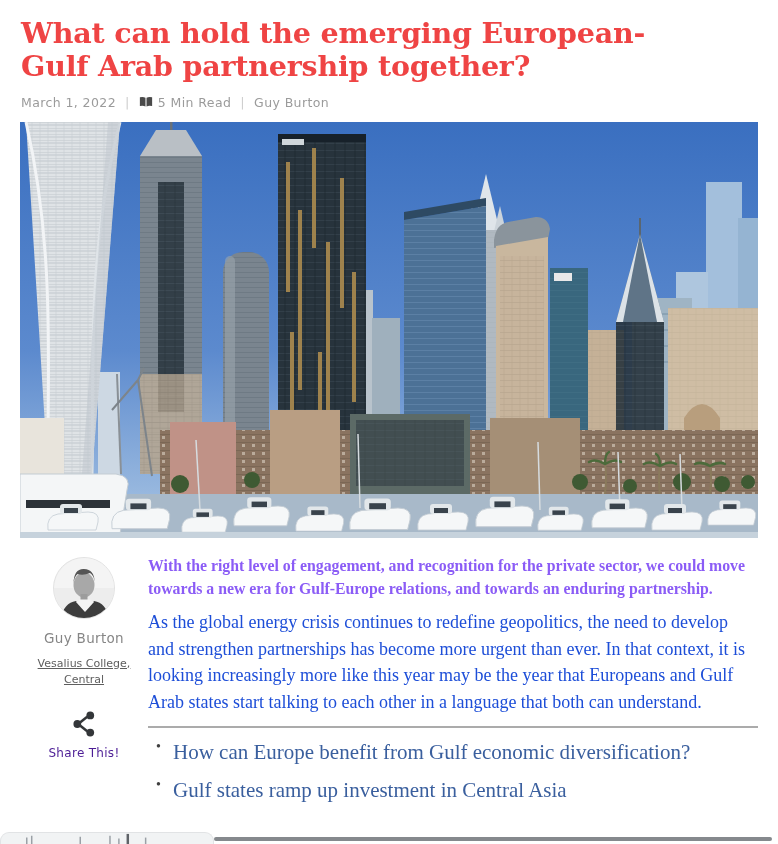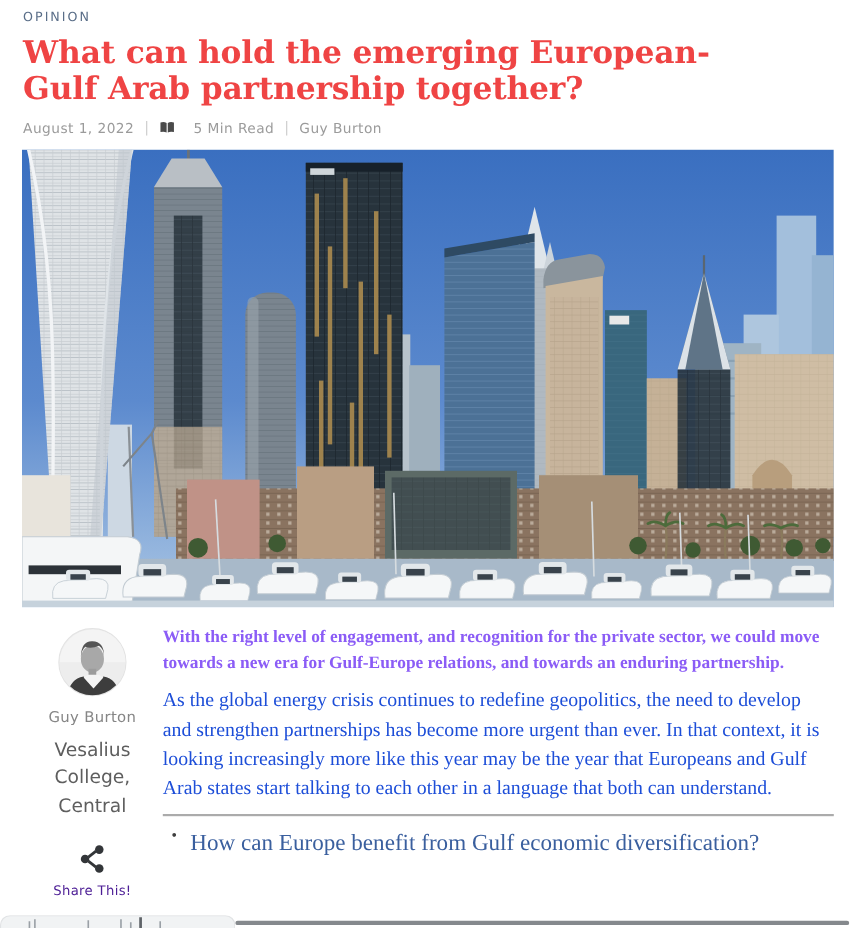--- a/index.html
+++ b/index.html
@@ -8,35 +8,35 @@
           font-family:"DejaVu Sans",sans-serif; }
 
   
   .header { padding:8px 20px 0 21px; }
   .kicker { font-size:11.5px; letter-spacing:1.8px; color:#5a6e88; cursor:pointer; }
   .title  { margin:9px 0 0; font-family:"DejaVu Serif",serif; font-weight:700;
             font-size:28.5px; line-height:1.17; color:#ef4444; max-width:640px; letter-spacing:-0.2px; }
   .meta { display:flex; align-items:center; gap:9px; margin-top:11px;
           font-size:12.5px; color:#9b9b9b; letter-spacing:.4px; }
   .meta .sep { color:#cfcfcf; font-size:13px; }
-  .meta-read { display:flex; align-items:center; gap:17px; }
+  .meta-read { display:flex; align-items:center; gap:5px; }
   .book-ic { display:inline-block; width:14px; height:12px; }
 
   
   .hero { margin:12px 20px 0; width:738px; height:416px; background:#b9cfe6; overflow:hidden; }
   .hero svg { display:block; width:100%; height:100%; }
 
   
   .content { display:flex; margin-top:17px; padding:0 20px; }
   .author-col { flex:0 0 128px; width:128px; text-align:center; }
   .avatar { width:62px; height:62px; margin:2px auto 0; border-radius:50%; overflow:hidden;
             border:1px solid #e3e3e3; background:#efefef; }
   .avatar svg { display:block; }
   .author-name { margin-top:11px; font-size:13.5px; color:#868686; letter-spacing:.3px; }
-  .author-affil { margin-top:10px; font-size:17px; line-height:1.5; color:#5e5e5e; }
+  .author-affil { margin-top:10px; font-size:11px; line-height:1.5; color:#5e5e5e;text-decoration:underline; }
   .share-btn { margin:21px auto 0; width:28px; height:28px; cursor:pointer; }
   .share-label { margin-top:8px; font-size:12px; color:#4c1d95; letter-spacing:.3px; }
 
   .text-col { flex:1; min-width:0; font-family:"Liberation Serif",serif; }
   .lede { margin:0; font-weight:700; font-size:15.8px; line-height:1.45; color:#8b5cf6; }
   .body-text { margin:9px 0 0; font-size:18px; line-height:1.47; color:#1d4ed8; }
   .divider { margin:11px 0 0; border:0; border-top:2px solid #ababab; }
   .related { margin:9px 0 0; padding:0 0 0 8px; list-style:none; }
   .related li { position:relative; padding-left:17px; margin-top:11px;
                 font-size:21px; line-height:1.25; }
@@ -51,24 +51,23 @@
   .wave-box svg { display:block; width:100%; height:100%; }
   .progress-bar { position:absolute; left:214px; right:6px; bottom:3px; height:4px;
                   background:#85898d; border-radius:2px; cursor:pointer; }
 </style>
 </head>
 <body>
 
 <div class="page">
 
   <div class="header">
-    <div class="kicker">OPINION</div>
     <h1 class="title">What can hold the emerging European-Gulf Arab partnership together?</h1>
     <div class="meta">
-      <span>August 1, 2022</span>
+      <span>March 1, 2022</span>
       <span class="sep">|</span>
       <span class="meta-read">
         <span class="book-ic">
           <svg viewBox="0 0 16 13" width="14" height="12">
               <path d="M1 1.2 Q4.5 0 7.4 1.6 V11.6 Q4.5 10 1 11.2 Z M15 1.2 Q11.5 0 8.6 1.6 V11.6 Q11.5 10 15 11.2 Z" fill="#4a4a4a"></path>
             </svg>
         </span>
         <span>5 Min Read</span>
       </span>
       <span class="sep">|</span>
@@ -293,20 +292,23 @@
     </div>
 
     <div class="text-col">
       <p class="lede">With the right level of engagement, and recognition for the private sector, we could move towards a new era for Gulf-Europe relations, and towards an enduring partnership.</p>
       <p class="body-text">As the global energy crisis continues to redefine geopolitics, the need to develop and strengthen partnerships has become more urgent than ever. In that context, it is looking increasingly more like this year may be the year that Europeans and Gulf Arab states start talking to each other in a language that both can understand.</p>
       <hr class="divider">
       <ul class="related">
         <li>
           <a>How can Europe benefit from Gulf economic diversification?</a>
         </li>
+        <li>
+          <a>Gulf states ramp up investment in Central Asia</a>
+        </li>
       </ul>
     </div>
   </div>
 
   <div class="player-edge">
     <div class="wave-box">
       <svg viewBox="0 0 214 12" preserveAspectRatio="none">
         <g stroke="#9aa0a6" stroke-width="1.5">
           <line x1="26" y1="5" x2="26" y2="12"></line>
           <line x1="31" y1="3" x2="31" y2="12"></line>

